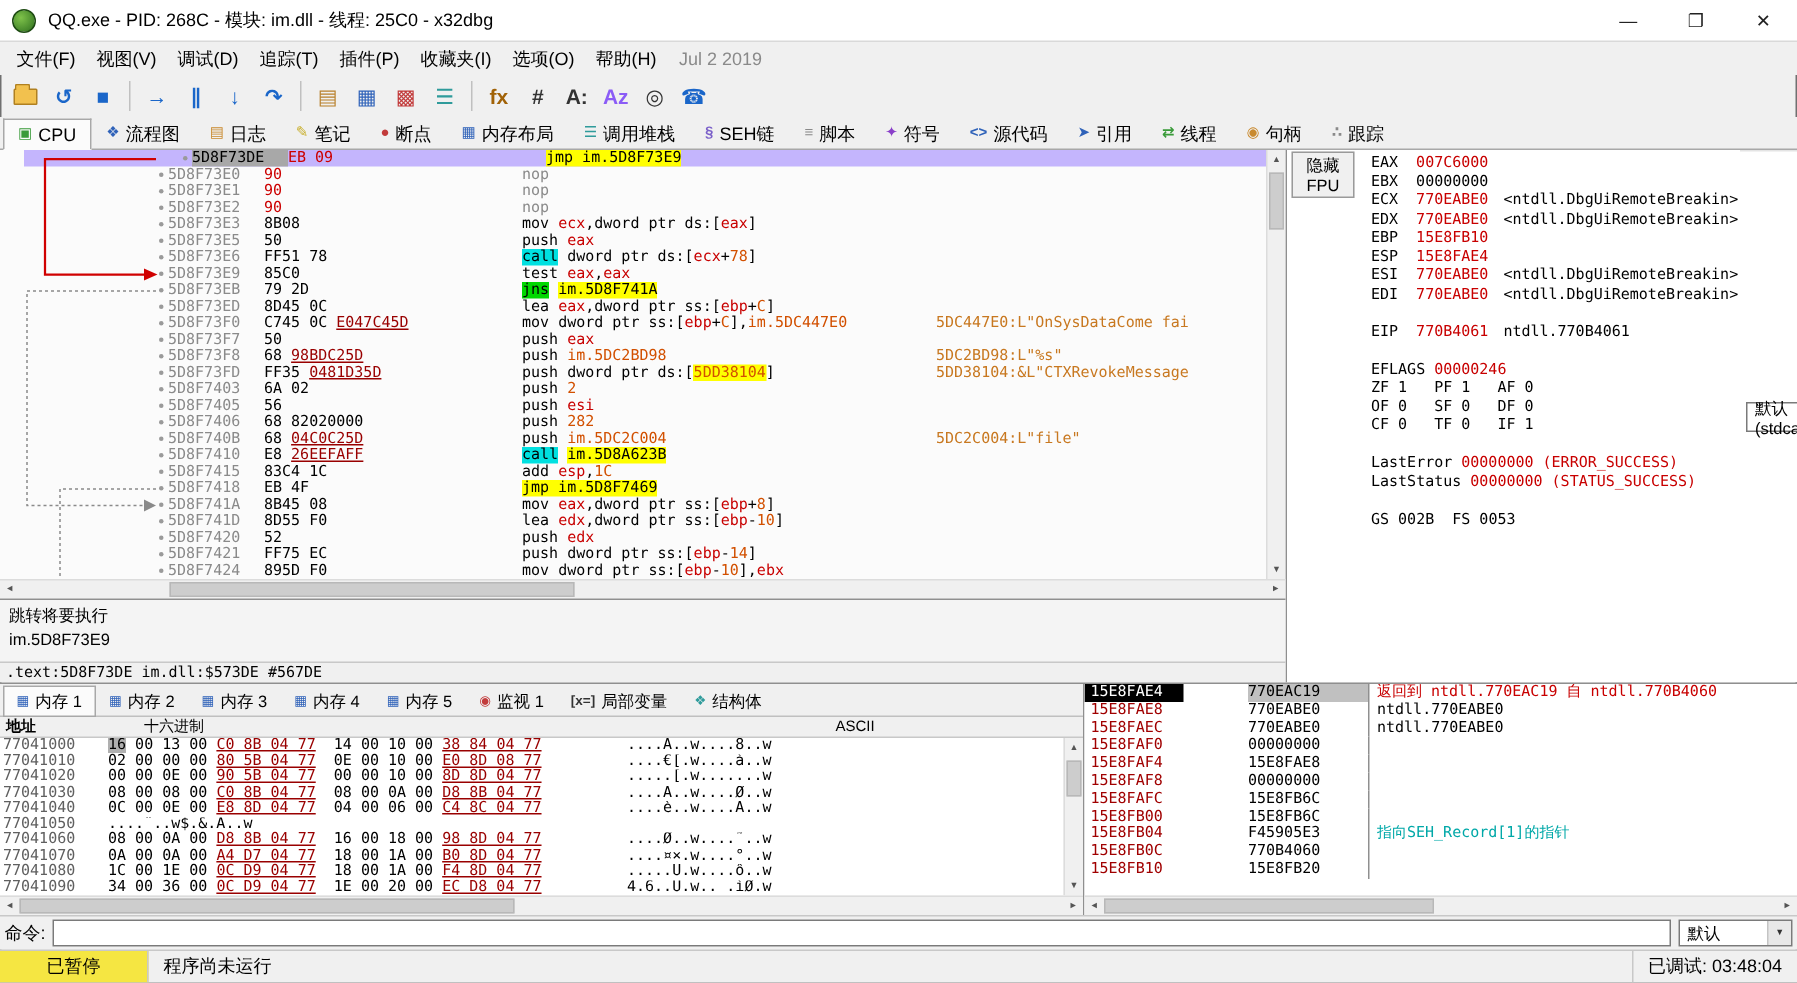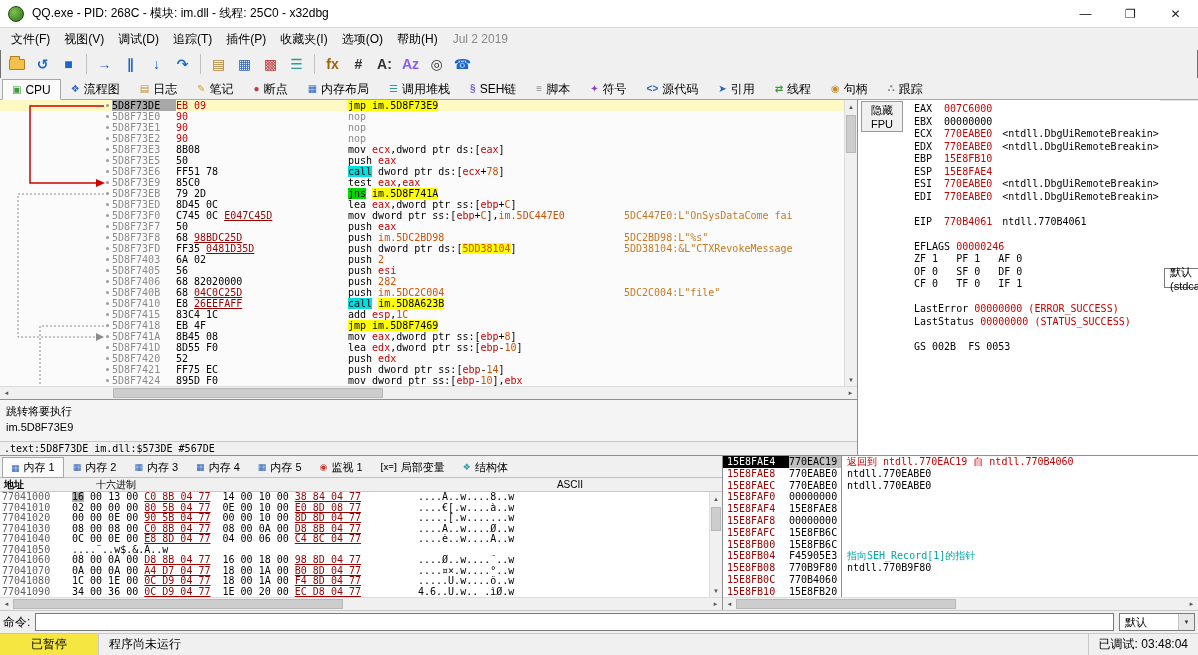--- a/index.html
+++ b/index.html
@@ -37,21 +37,21 @@
   .tab { height:21px; display:flex; align-items:center; gap:4px; padding:0 9px; font-size:12px; border:1px solid transparent; border-bottom:none; white-space:nowrap; }
   .tab.active { background:#fbfbfb; border:1px solid #a8a8a8; border-bottom:1px solid #fbfbfb; margin-bottom:-1px; }
   .ticon { font-size:10px; line-height:1; font-weight:bold; }
 
   
   .main { flex:0 0 355px; display:flex; overflow:hidden; }
   .disasm-pane { width:858px; flex:none; display:flex; flex-direction:column; background:#fbfbfb; border-right:1px solid #8f8f8f; }
   .disasm-body { flex:0 0 286px; display:flex; position:relative; overflow:hidden; }
   .disasm-rows { flex:1; font-family:"DejaVu Sans Mono",monospace; font-size:10px; overflow:hidden; }
   .drow { height:11px; line-height:11px; display:flex; white-space:pre; }
-  .drow.sel { background:#fef9c3; }
+  .drow.sel { background:#c4b5fd;margin-left:16px; }
   .gut { width:112px; flex:none; position:relative; }
   .gut i { position:absolute; right:3px; top:4px; width:3px; height:3px; border-radius:50%; background:#9a9a9a; }
   .addr { width:64px; flex:none; color:#8a8a8a; }
   .drow.sel .addr { background:#a8a8a8; color:#000; }
   .bytes { width:172px; flex:none; }
   .instr { width:276px; flex:none; }
   .cmt { flex:1; color:#c87820; overflow:hidden; }
   .flowsvg { position:absolute; left:0; top:0; pointer-events:none; }
 
   .tk-k { color:#000; }
@@ -118,21 +118,21 @@
   .dump-rows { flex:1; font-family:"DejaVu Sans Mono",monospace; font-size:10px; overflow:hidden; }
   .mrow { height:10.5px; line-height:10.5px; display:flex; white-space:pre; }
   .maddr { width:72px; padding-left:2px; color:#606060; flex:none; }
   .mhex { width:346px; flex:none; }
   .mascii { flex:1; overflow:hidden; }
 
   .stack-pane { flex:1; display:flex; flex-direction:column; background:#fff; overflow:hidden; }
   .stack-rows { flex:1; font-family:"DejaVu Sans Mono",monospace; font-size:10px; overflow:hidden; }
   .srow { height:11.8px; line-height:11.8px; display:flex; white-space:pre; }
   .saddr { width:66px; padding-left:4px; color:#a00000; flex:none; }
-  .sval { width:52px; flex:none; }
+  .sval { width:80px; flex:none;margin-left:43px; }
   .scmt { flex:1; border-left:1px solid #8f8f8f; padding-left:5px; overflow:hidden; }
   .srow.sel .saddr { background:#000; color:#fff; }
   .srow.sel .sval { background:#c0c0c0; }
   .scmt.red { color:#c80000; }
   .scmt.cyan { color:#00a8a8; }
 
   
   .command-row { flex:0 0 23px; display:flex; align-items:center; gap:5px; padding:0 3px; background:#f0f0f0; border-top:1px solid #c8c8c8; }
   .cmd-label { flex:none; }
   .cmd-input { flex:1; height:18px; border:1px solid #7a7a7a; background:#fff; font-size:11px; padding:0 3px; font-family:"DejaVu Sans Mono",monospace; }
@@ -470,21 +470,20 @@
       <div class="stack-rows" id="stack-rows">
           <div class="srow sel"><span class="saddr">15E8FAE4</span><span class="sval">770EAC19</span><span class="scmt red">返回到 ntdll.770EAC19 自 ntdll.770B4060</span></div>
           <div class="srow"><span class="saddr">15E8FAE8</span><span class="sval">770EABE0</span><span class="scmt">ntdll.770EABE0</span></div>
           <div class="srow"><span class="saddr">15E8FAEC</span><span class="sval">770EABE0</span><span class="scmt">ntdll.770EABE0</span></div>
           <div class="srow"><span class="saddr">15E8FAF0</span><span class="sval">00000000</span><span class="scmt"></span></div>
           <div class="srow"><span class="saddr">15E8FAF4</span><span class="sval">15E8FAE8</span><span class="scmt"></span></div>
           <div class="srow"><span class="saddr">15E8FAF8</span><span class="sval">00000000</span><span class="scmt"></span></div>
           <div class="srow"><span class="saddr">15E8FAFC</span><span class="sval">15E8FB6C</span><span class="scmt"></span></div>
           <div class="srow"><span class="saddr">15E8FB00</span><span class="sval">15E8FB6C</span><span class="scmt"></span></div>
           <div class="srow"><span class="saddr">15E8FB04</span><span class="sval">F45905E3</span><span class="scmt cyan">指向SEH_Record[1]的指针</span></div>
-          <div class="srow"><span class="saddr">15E8FB08</span><span class="sval">770B9F80</span><span class="scmt">ntdll.770B9F80</span></div>
           <div class="srow"><span class="saddr">15E8FB0C</span><span class="sval">770B4060</span><span class="scmt"></span></div>
           <div class="srow"><span class="saddr">15E8FB10</span><span class="sval">15E8FB20</span><span class="scmt"></span></div>
         </div>
       <div class="hscroll">
         <span class="sbtn">◄</span>
         <span class="track">
             <span class="thumb" style="left:0px; width:220px;"></span>
           </span>
         <span class="sbtn">►</span>
       </div>

